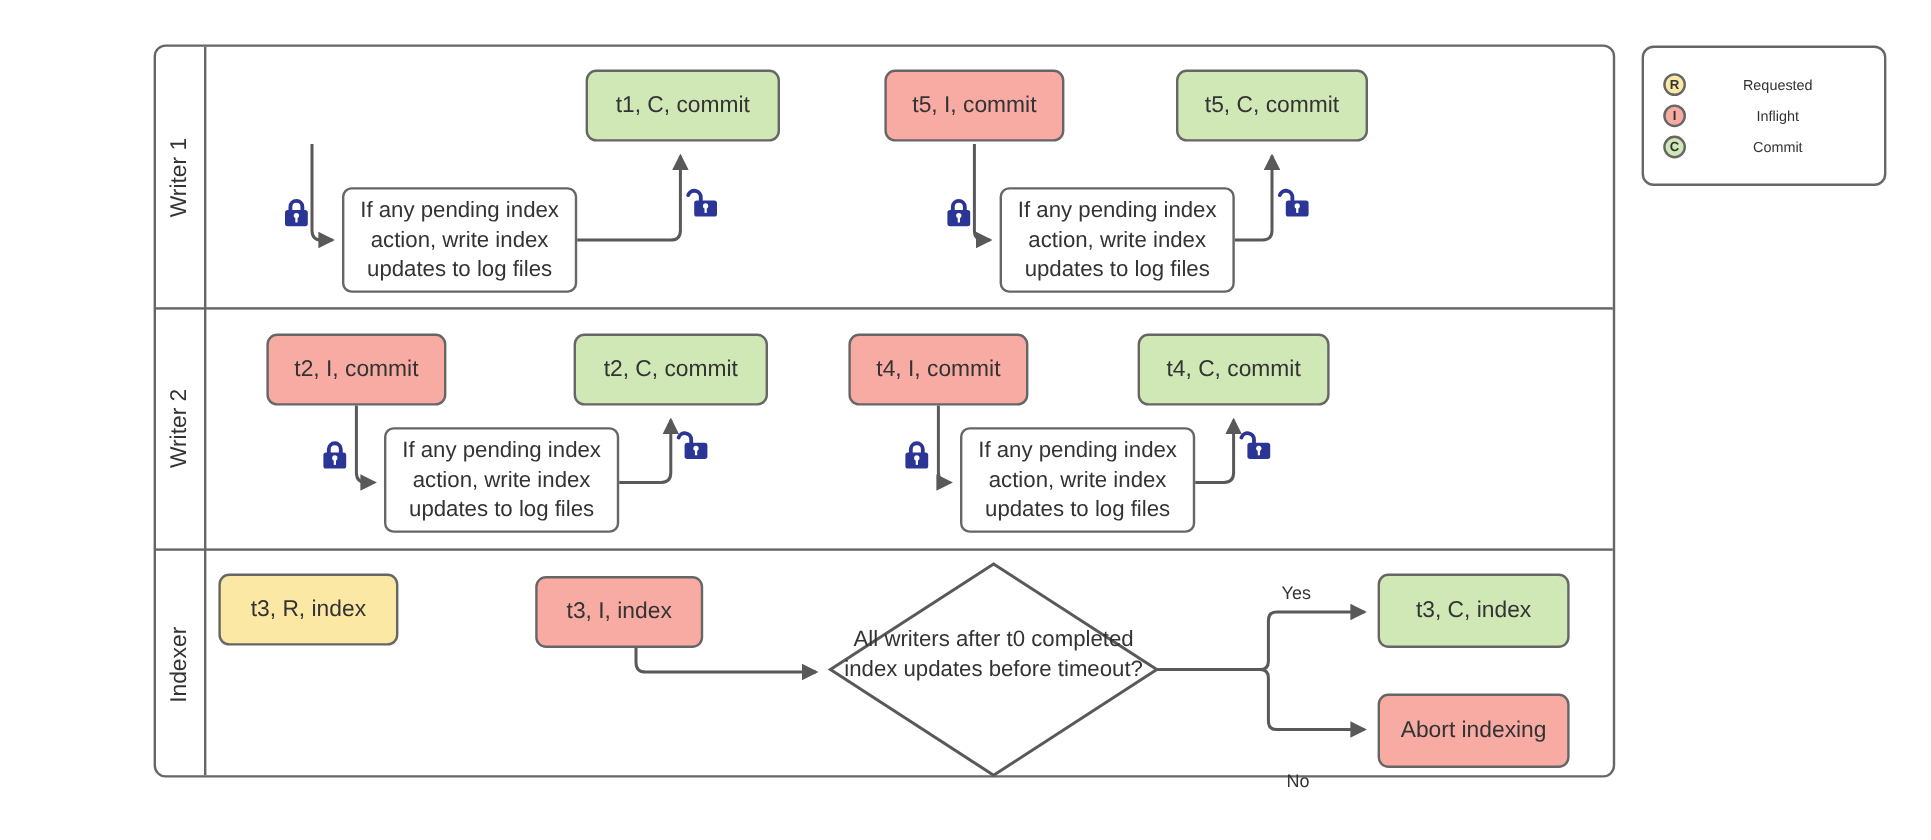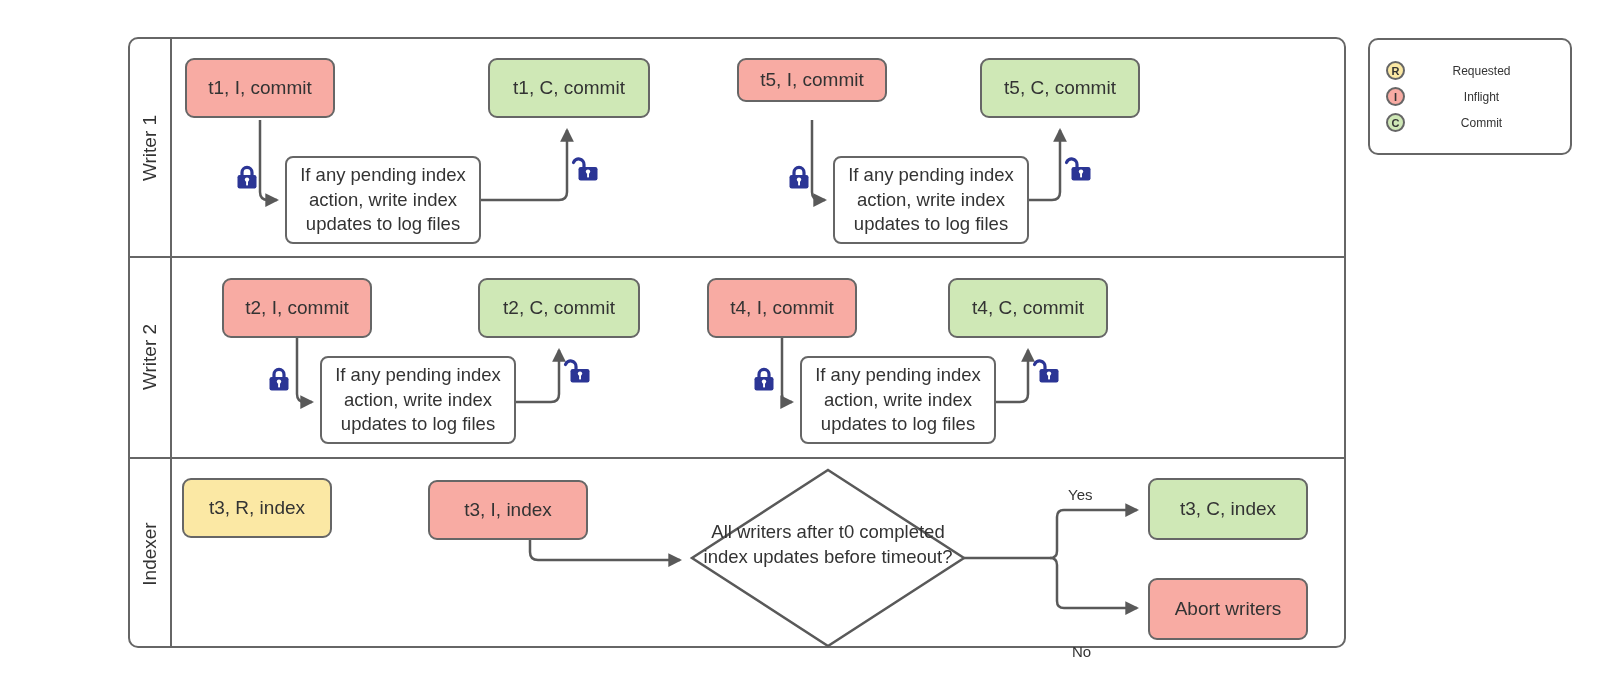--- a/index.html
+++ b/index.html
@@ -122,41 +122,40 @@
     <use href="#lock-closed" x="236" y="164" width="22" height="26"></use>
     <use href="#lock-open" x="571" y="156" width="28" height="26"></use>
     <use href="#lock-closed" x="788" y="164" width="22" height="26"></use>
     <use href="#lock-open" x="1064" y="156" width="28" height="26"></use>
     <use href="#lock-closed" x="268" y="366" width="22" height="26"></use>
     <use href="#lock-open" x="563" y="358" width="28" height="26"></use>
     <use href="#lock-closed" x="753" y="366" width="22" height="26"></use>
     <use href="#lock-open" x="1032" y="358" width="28" height="26"></use>
   </svg>
 
-  <div class="node inflight" style="left:185px;top:58px;width:150px;height:60px;">t1, I, commit</div>
   <div class="node process" style="left:285px;top:156px;width:196px;height:88px;">If any pending index action, write index updates to log files</div>
   <div class="node commit" style="left:488px;top:58px;width:162px;height:60px;">t1, C, commit</div>
-  <div class="node inflight" style="left:737px;top:58px;width:150px;height:44px;">t5, I, commit</div>
+  <div class="node inflight" style="left:737px;top:58px;width:150px;height:60px;">t5, I, commit</div>
   <div class="node process" style="left:833px;top:156px;width:196px;height:88px;">If any pending index action, write index updates to log files</div>
   <div class="node commit" style="left:980px;top:58px;width:160px;height:60px;">t5, C, commit</div>
 
   <div class="node inflight" style="left:222px;top:278px;width:150px;height:60px;">t2, I, commit</div>
   <div class="node process" style="left:320px;top:356px;width:196px;height:88px;">If any pending index action, write index updates to log files</div>
   <div class="node commit" style="left:478px;top:278px;width:162px;height:60px;">t2, C, commit</div>
   <div class="node inflight" style="left:707px;top:278px;width:150px;height:60px;">t4, I, commit</div>
   <div class="node process" style="left:800px;top:356px;width:196px;height:88px;">If any pending index action, write index updates to log files</div>
   <div class="node commit" style="left:948px;top:278px;width:160px;height:60px;">t4, C, commit</div>
 
   <div class="node requested" style="left:182px;top:478px;width:150px;height:60px;">t3, R, index</div>
-  <div class="node inflight" style="left:428px;top:480px;width:160px;height:60px;text-align:center;">t3, I, index</div>
+  <div class="node inflight" style="left:446px;top:480px;width:140px;height:60px;text-align:center;">t3, I, index</div>
   <div id="decision-text">All writers after t0 completed index updates before timeout?</div>
   <div class="free-label" style="left:1068px;top:486px;">Yes</div>
   <div class="free-label" style="left:1072px;top:643px;">No</div>
   <div class="node commit" style="left:1148px;top:478px;width:160px;height:62px;">t3, C, index</div>
-  <div class="node inflight" style="left:1148px;top:578px;width:160px;height:62px;">Abort writers</div>
+  <div class="node inflight" style="left:1148px;top:578px;width:160px;height:62px;">Abort indexing</div>
 
   <div id="legend">
     <div class="legend-row">
       <div class="legend-badge requested">R</div>
       <div class="legend-label">Requested</div>
     </div>
     <div class="legend-row">
       <div class="legend-badge inflight">I</div>
       <div class="legend-label">Inflight</div>
     </div>

